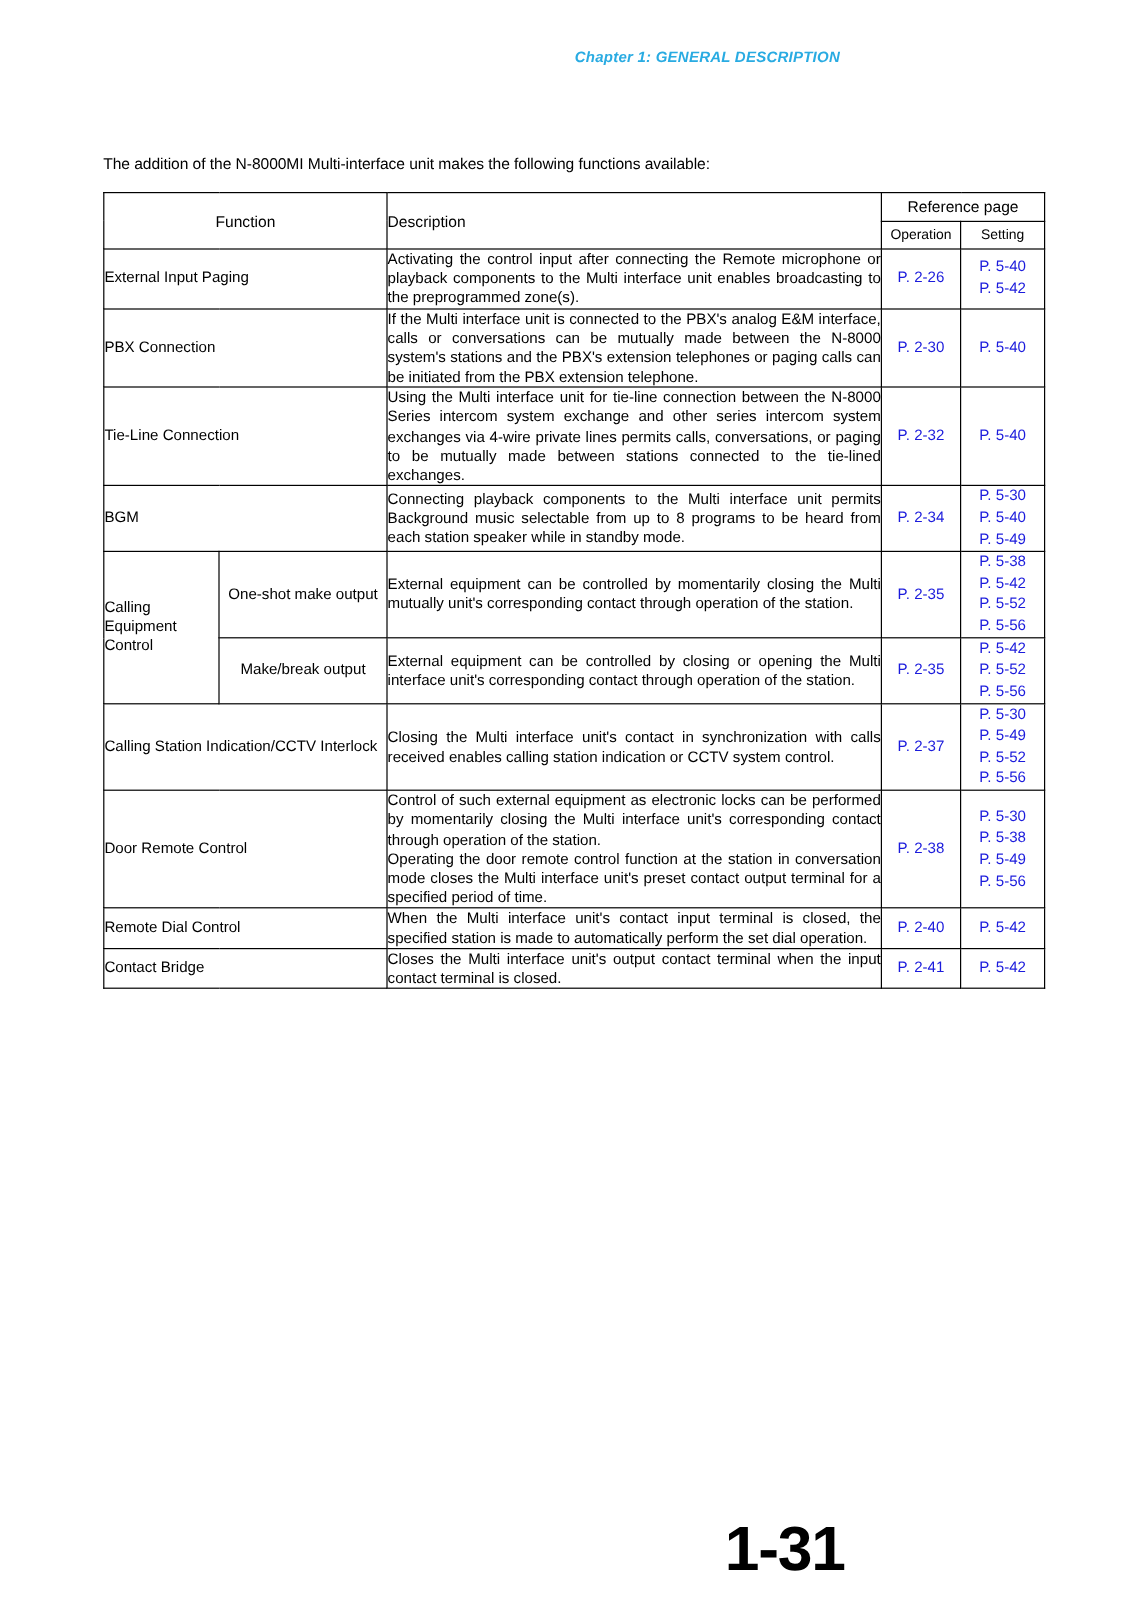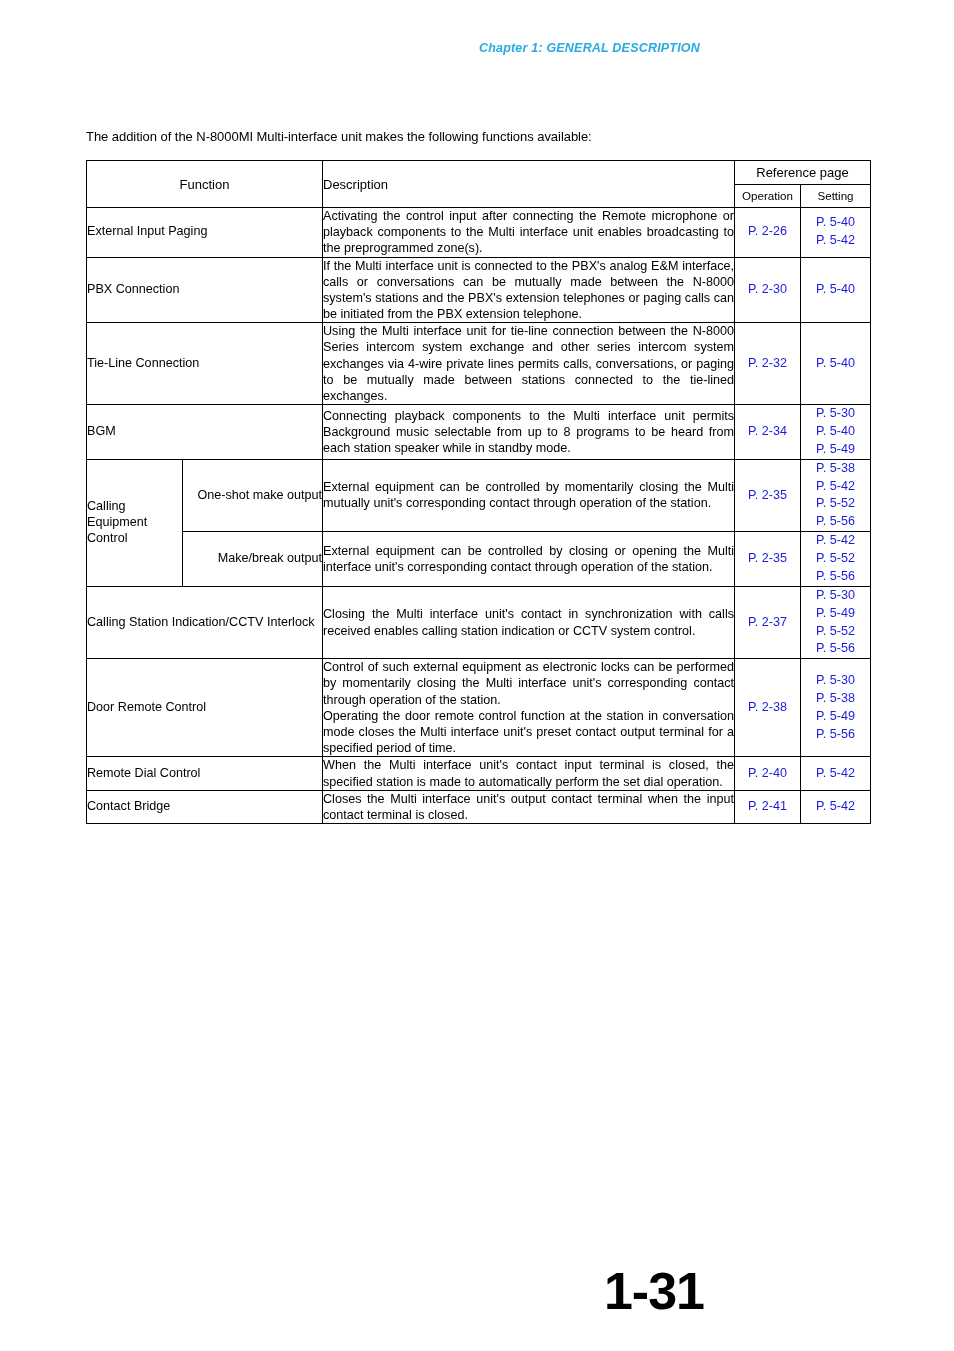--- a/index.html
+++ b/index.html
@@ -104,21 +104,21 @@
     padding: 2px 0 3px 0;
   }
 
   .cell-fn {
     padding: 8px 0 8px 9px;
     text-align: left;
     line-height: 1.26;
   }
   .cell-sub {
     padding: 8px 0 8px 10px;
-    text-align: right;
+    text-align: center;
     line-height: 1.26;
     margin-top: 35px;
   }
   .cell-desc {
     padding: 9px 9px 9px 10px;
     text-align: justify;
     text-align-last: left;
     line-height: 1.285;
     hyphens: none;
   }

